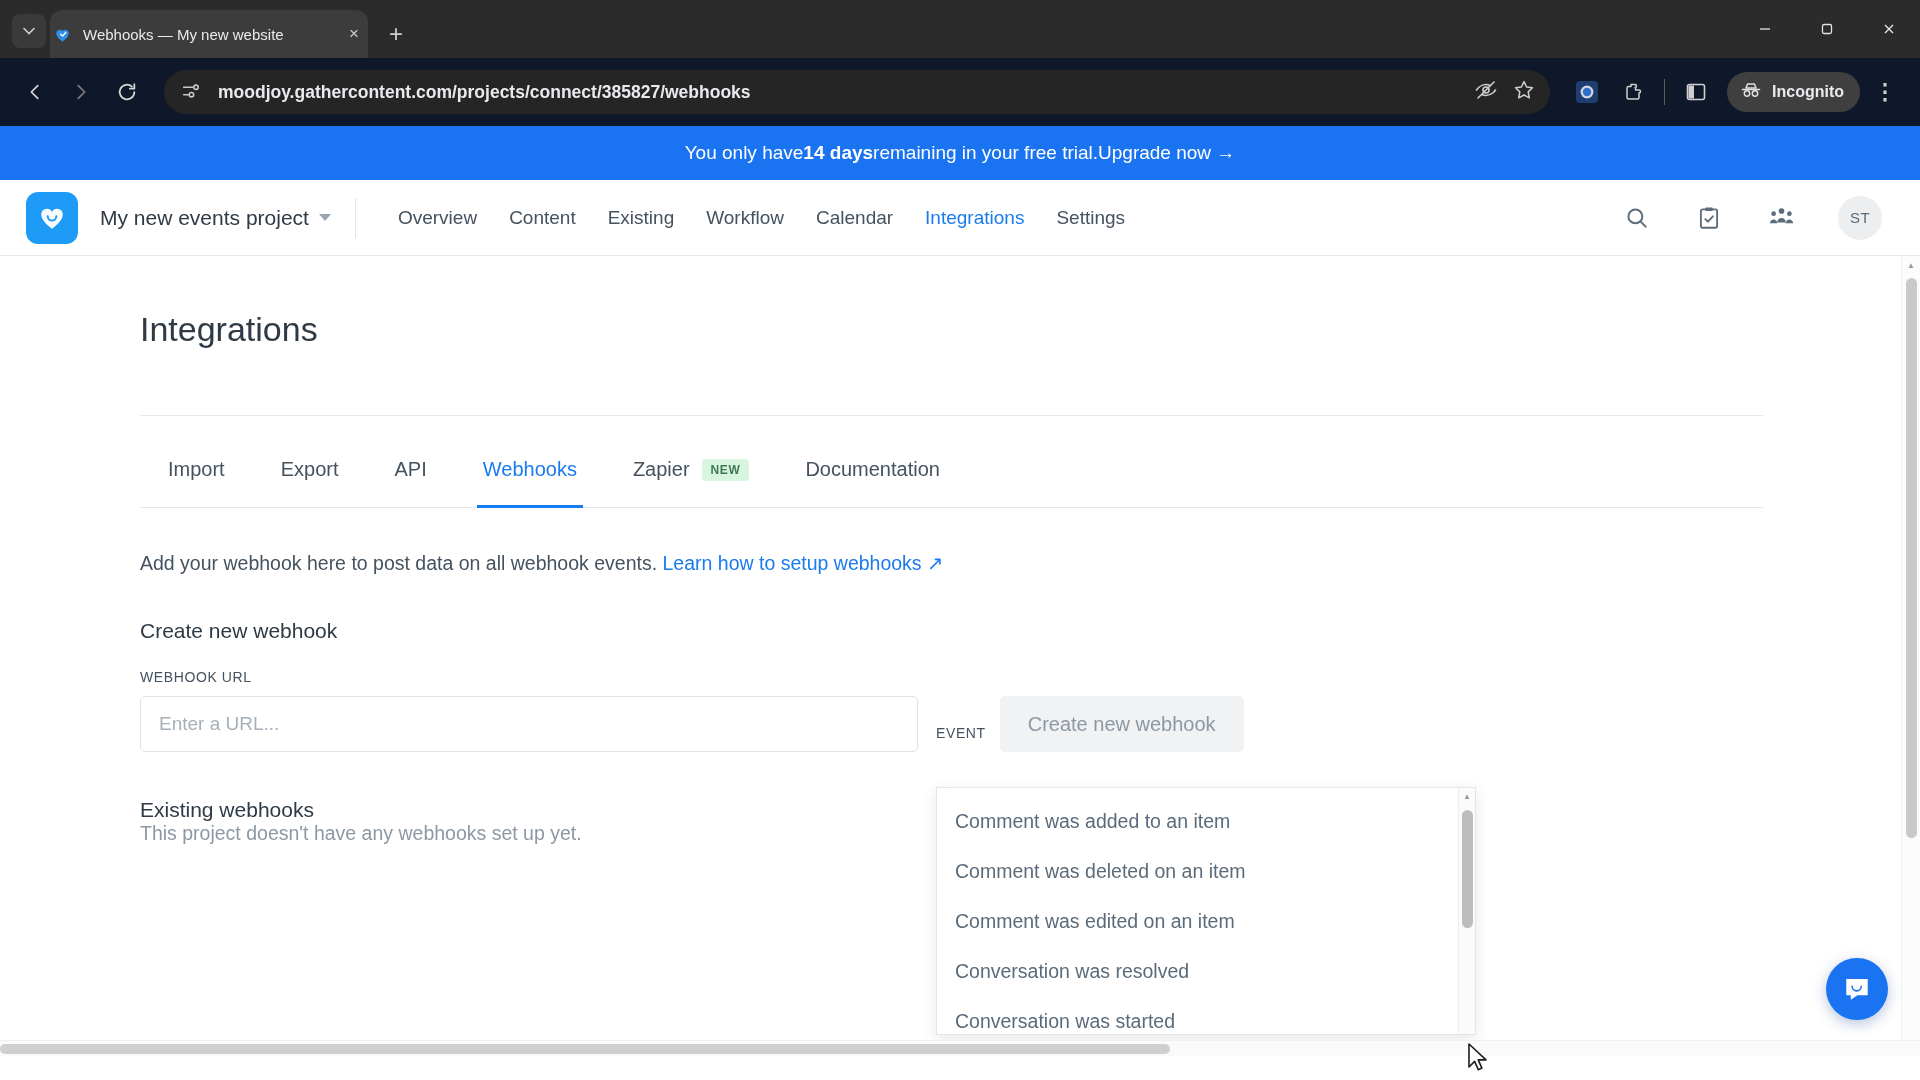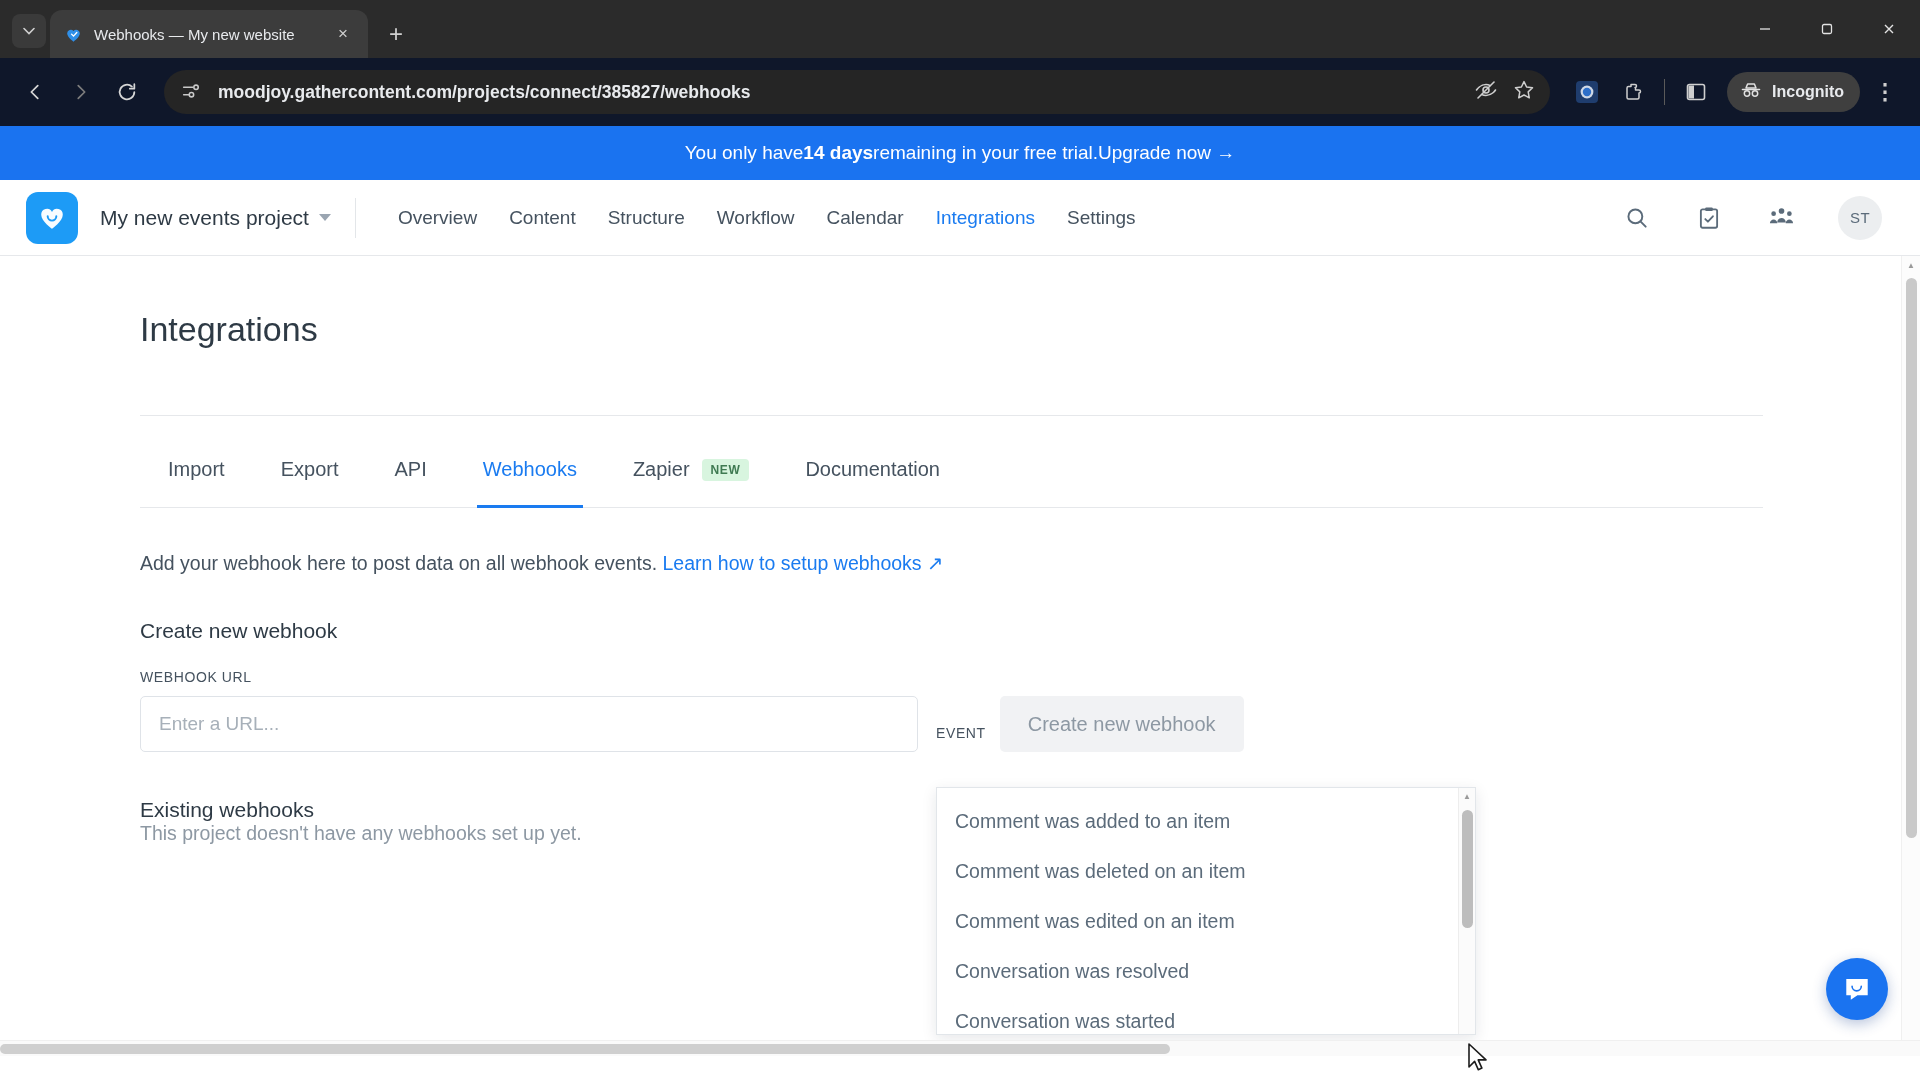--- a/index.html
+++ b/index.html
@@ -19,21 +19,21 @@
   }
   .tab-list-btn {
     width: 34px; height: 34px; margin: 0 4px 10px 6px;
     border-radius: 8px; background: #3a3a3a;
     display: flex; align-items: center; justify-content: center;
     color: #cfcfcf; font-size: 13px;
   }
   .tab {
     height: 48px; width: 318px; background: #3c3c3c;
     border-radius: 12px 12px 0 0;
-    display: flex; align-items: center; padding: 0 12px;
+    display: flex; align-items: center; padding: 0 1px;
     position: relative;
   }
   .tab-fav {
     width: 22px; height: 22px; margin-right: 10px; flex: 0 0 auto;
     display:flex; align-items:center; justify-content:center;
   }
   .tab-title {
     color: #e8eaed; font-size: 15px; white-space: nowrap;
     overflow: hidden; flex: 1 1 auto;
     -webkit-mask-image: linear-gradient(to right, #000 86%, transparent 100%);
@@ -377,21 +377,21 @@
       </div>
       <div class="project-name">
         <span>My new events project</span>
         <span class="caret-sm"></span>
       </div>
       <div class="hdr-div"></div>
 
       <div class="nav">
         <div class="nav-item">Overview</div>
         <div class="nav-item">Content</div>
-        <div class="nav-item">Structure</div>
+        <div class="nav-item">Existing</div>
         <div class="nav-item">Workflow</div>
         <div class="nav-item">Calendar</div>
         <div class="nav-item active">Integrations</div>
         <div class="nav-item">Settings</div>
       </div>
 
       <div class="hdr-right">
         <span class="hdr-ic">
           <svg width="26" height="26" viewBox="0 0 24 24">
               <circle cx="10.5" cy="10.5" r="6.4" fill="none" stroke="#5b6b7a" stroke-width="1.8"></circle>

